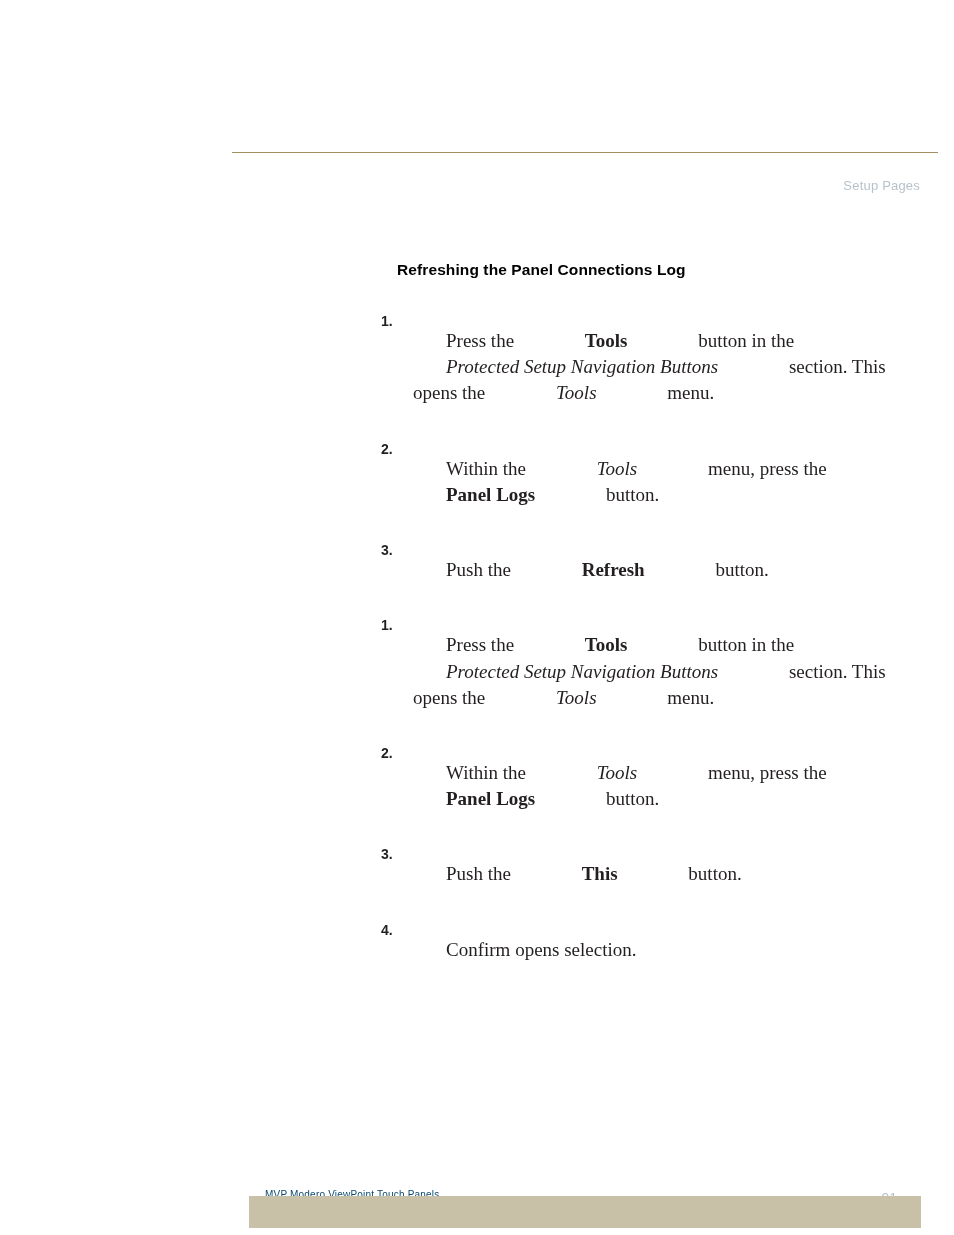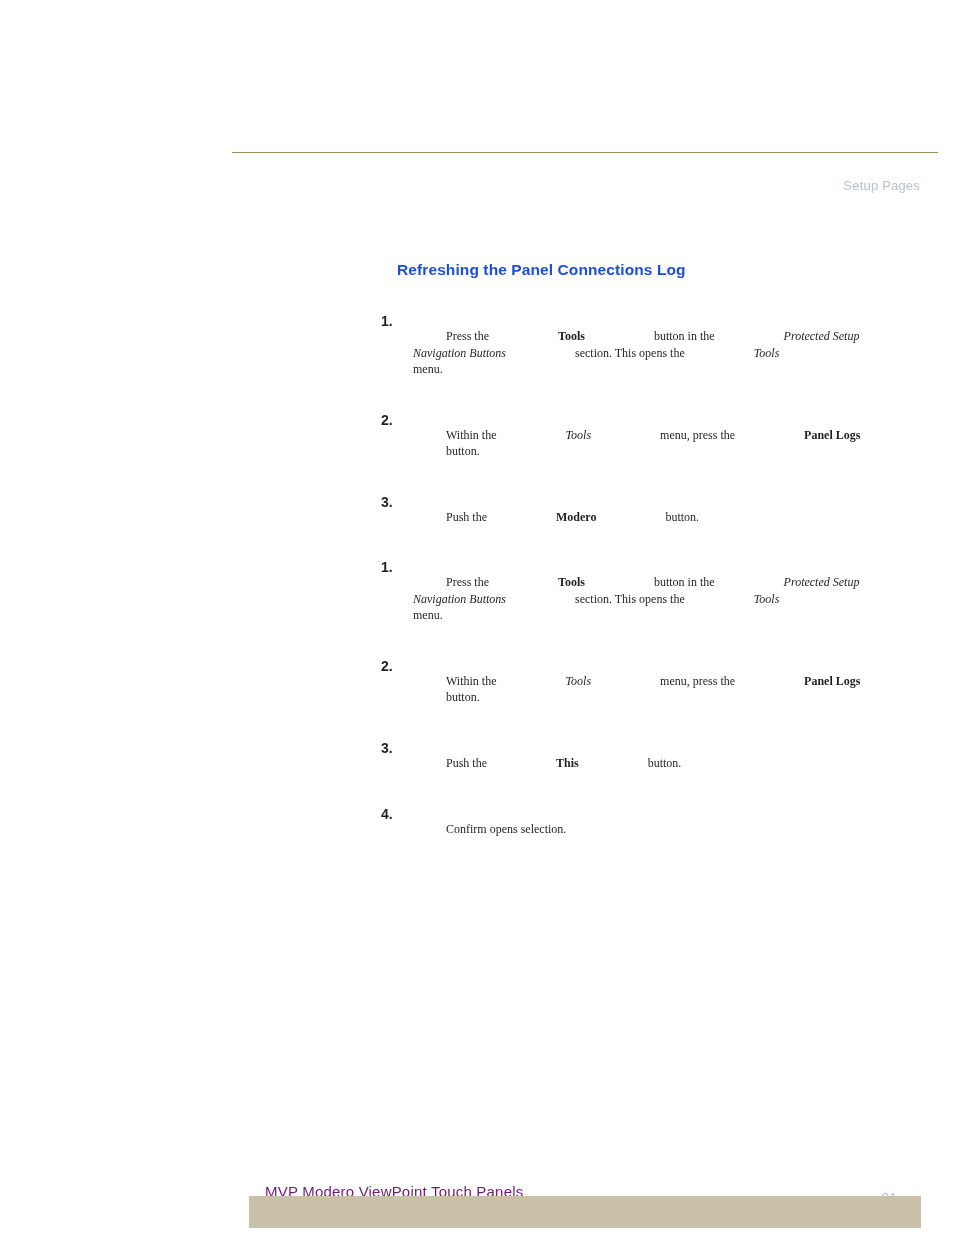--- a/index.html
+++ b/index.html
@@ -29,35 +29,35 @@
   .content {
     position: absolute;
     left: 248px;
     top: 112px;
     width: 602px;
   }
   .section-heading {
     font-family: "Segoe UI", "Helvetica Neue", Arial, sans-serif;
     font-weight: 700;
     font-size: 15.5px;
-    color: #1d4ed8;
+    color: #000000;
     margin-bottom: 10px;
     letter-spacing: 0.1px;
   }
   ol {
     list-style: none;
     counter-reset: item;
     margin: 0 0 12px 0;
     padding: 0;
   }
   ol > li {
     counter-increment: item;
     position: relative;
     padding-left: 32px;
-    font-size: 12px;
+    font-size: 19px;
     line-height: 1.38;
     margin-bottom: 8px;
     color: #231f20;
   }
   ol > li::before {
     content: counter(item) ".";
     position: absolute;
     left: 0;
     top: 0;
     font-family: "Helvetica Neue", Arial, sans-serif;
@@ -72,22 +72,22 @@
     left: 132px;
     right: 82px;
     bottom: 56px;
     height: 22px;
   }
   .footer-text {
     position: absolute;
     left: 0;
     bottom: 12px;
     font-family: "Segoe UI", "Helvetica Neue", Arial, sans-serif;
-    font-size: 15px;
-    color: #701a75;
+    font-size: 10px;
+    color: #0c4a6e;
     letter-spacing: 0.2px;
   }
   .footer-page {
     position: absolute;
     right: 8px;
     bottom: 6px;
     font-family: "Segoe UI", "Helvetica Neue", Arial, sans-serif;
     font-size: 14px;
     color: #b7c3cc;
   }
@@ -114,21 +114,21 @@
 <div class="page">
   <div class="top-rule"></div>
   <div class="header-label">Setup Pages</div>
 
   <div class="content">
 
     <div class="section-heading">Refreshing the Panel Connections Log</div>
     <ol>
       <li><span>Press the </span><span class="b">Tools</span><span> button in the </span><span class="i">Protected Setup Navigation Buttons</span><span> section. This opens the </span><span class="i">Tools</span><span> menu.</span></li>
       <li><span>Within the </span><span class="i">Tools</span><span> menu, press the </span><span class="b">Panel Logs</span><span> button.</span></li>
-      <li><span>Push the </span><span class="b">Modero</span><span> button.</span></li>
+      <li><span>Push the </span><span class="b">Refresh</span><span> button.</span></li>
     </ol>
 
     <ol>
       <li><span>Press the </span><span class="b">Tools</span><span> button in the </span><span class="i">Protected Setup Navigation Buttons</span><span> section. This opens the </span><span class="i">Tools</span><span> menu.</span></li>
       <li><span>Within the </span><span class="i">Tools</span><span> menu, press the </span><span class="b">Panel Logs</span><span> button.</span></li>
       <li><span>Push the </span><span class="b">This</span><span> button.</span></li>
       <li><span>Confirm opens selection.</span></li>
     </ol>
 
   </div>

